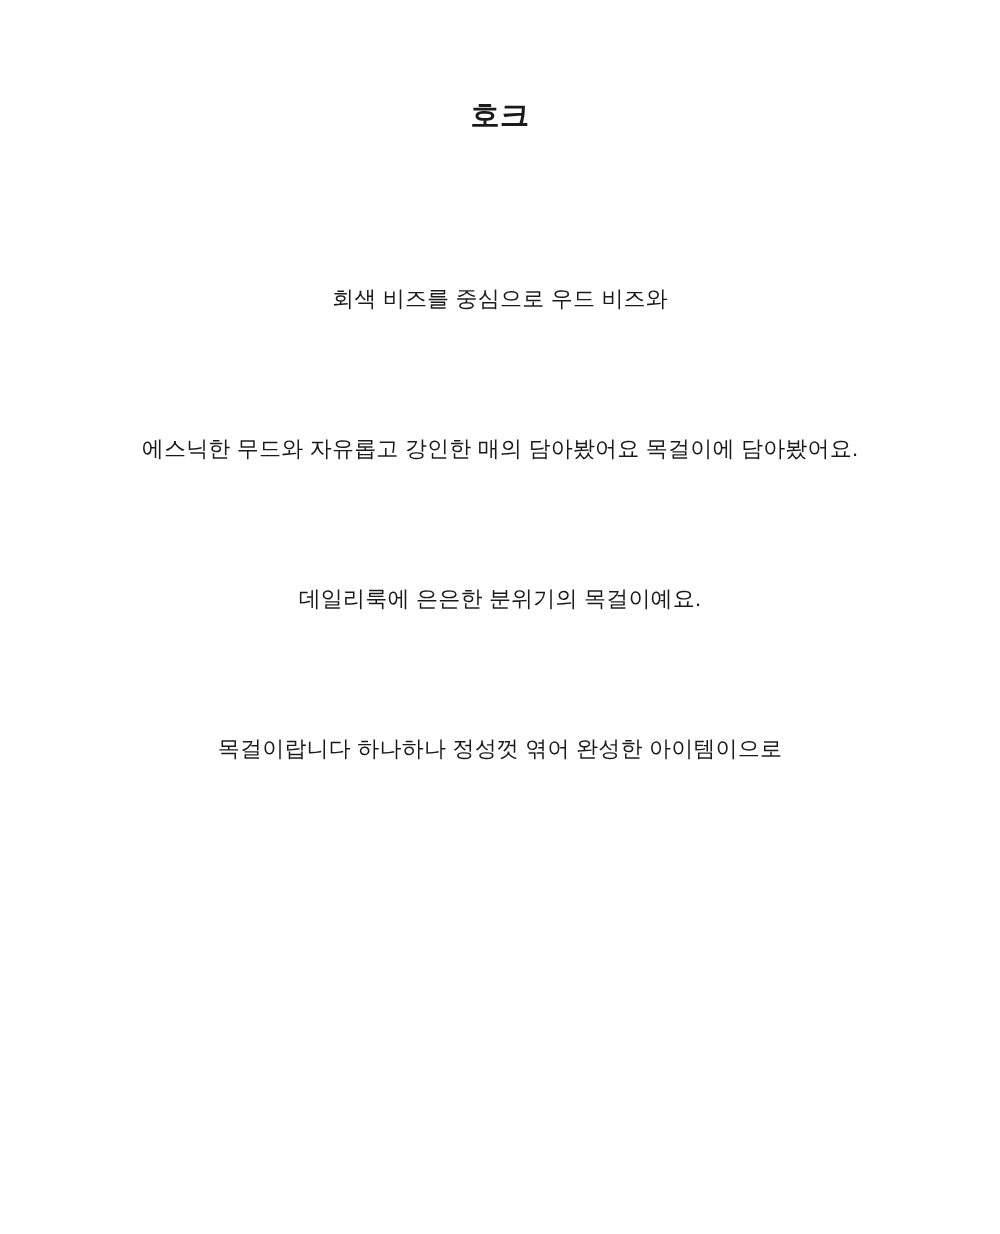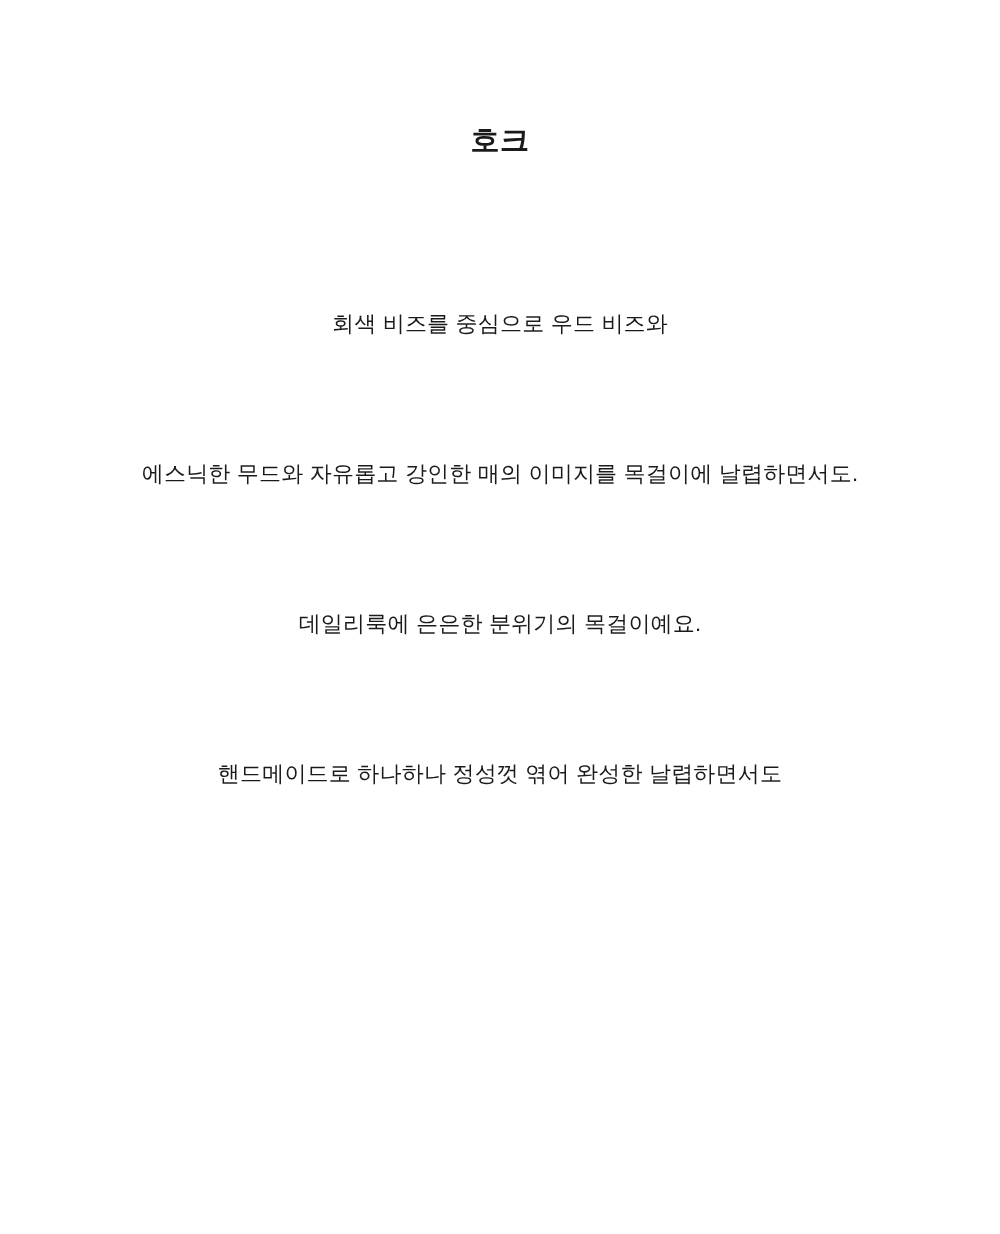--- a/index.html
+++ b/index.html
@@ -15,21 +15,21 @@
     background: #ffffff;
     color: #1a1a1a;
     font-family: "Liberation Sans", "DejaVu Sans", sans-serif;
     text-align: center;
   }
   .title {
     font-size: 29px;
     font-weight: 700;
     line-height: 40px;
     letter-spacing: 0.5px;
-    margin: 120px 0 149px 0;
+    margin: 95px 0 149px 0;
   }
   .para { margin: 0 0 120px 0; }
   .para:last-child { margin-bottom: 0; }
   .line {
     font-size: 22px;
     line-height: 30px;
     letter-spacing: 0.2px;
     margin: 0 0 28px 0;
   }
   .line:last-child { margin-bottom: 0; }
@@ -39,24 +39,24 @@
 
 <div class="page">
 
   <h1 class="title">호크</h1>
 
   <section class="para">
     <p class="line">회색 비즈를 중심으로 우드 비즈와</p>
   </section>
 
   <section class="para">
-    <p class="line">에스닉한 무드와 자유롭고 강인한 매의 이미지를 목걸이에 날렵하면서도.</p>
+    <p class="line">에스닉한 무드와 자유롭고 강인한 매의 담아봤어요 목걸이에 담아봤어요.</p>
   </section>
 
   <section class="para">
     <p class="line">데일리룩에 은은한 분위기의 목걸이예요.</p>
   </section>
 
   <section class="para">
-    <p class="line">핸드메이드로 하나하나 정성껏 엮어 완성한 날렵하면서도</p>
+    <p class="line">목걸이랍니다 하나하나 정성껏 엮어 완성한 아이템이으로</p>
   </section>
 
 </div>
 
 </body></html>

